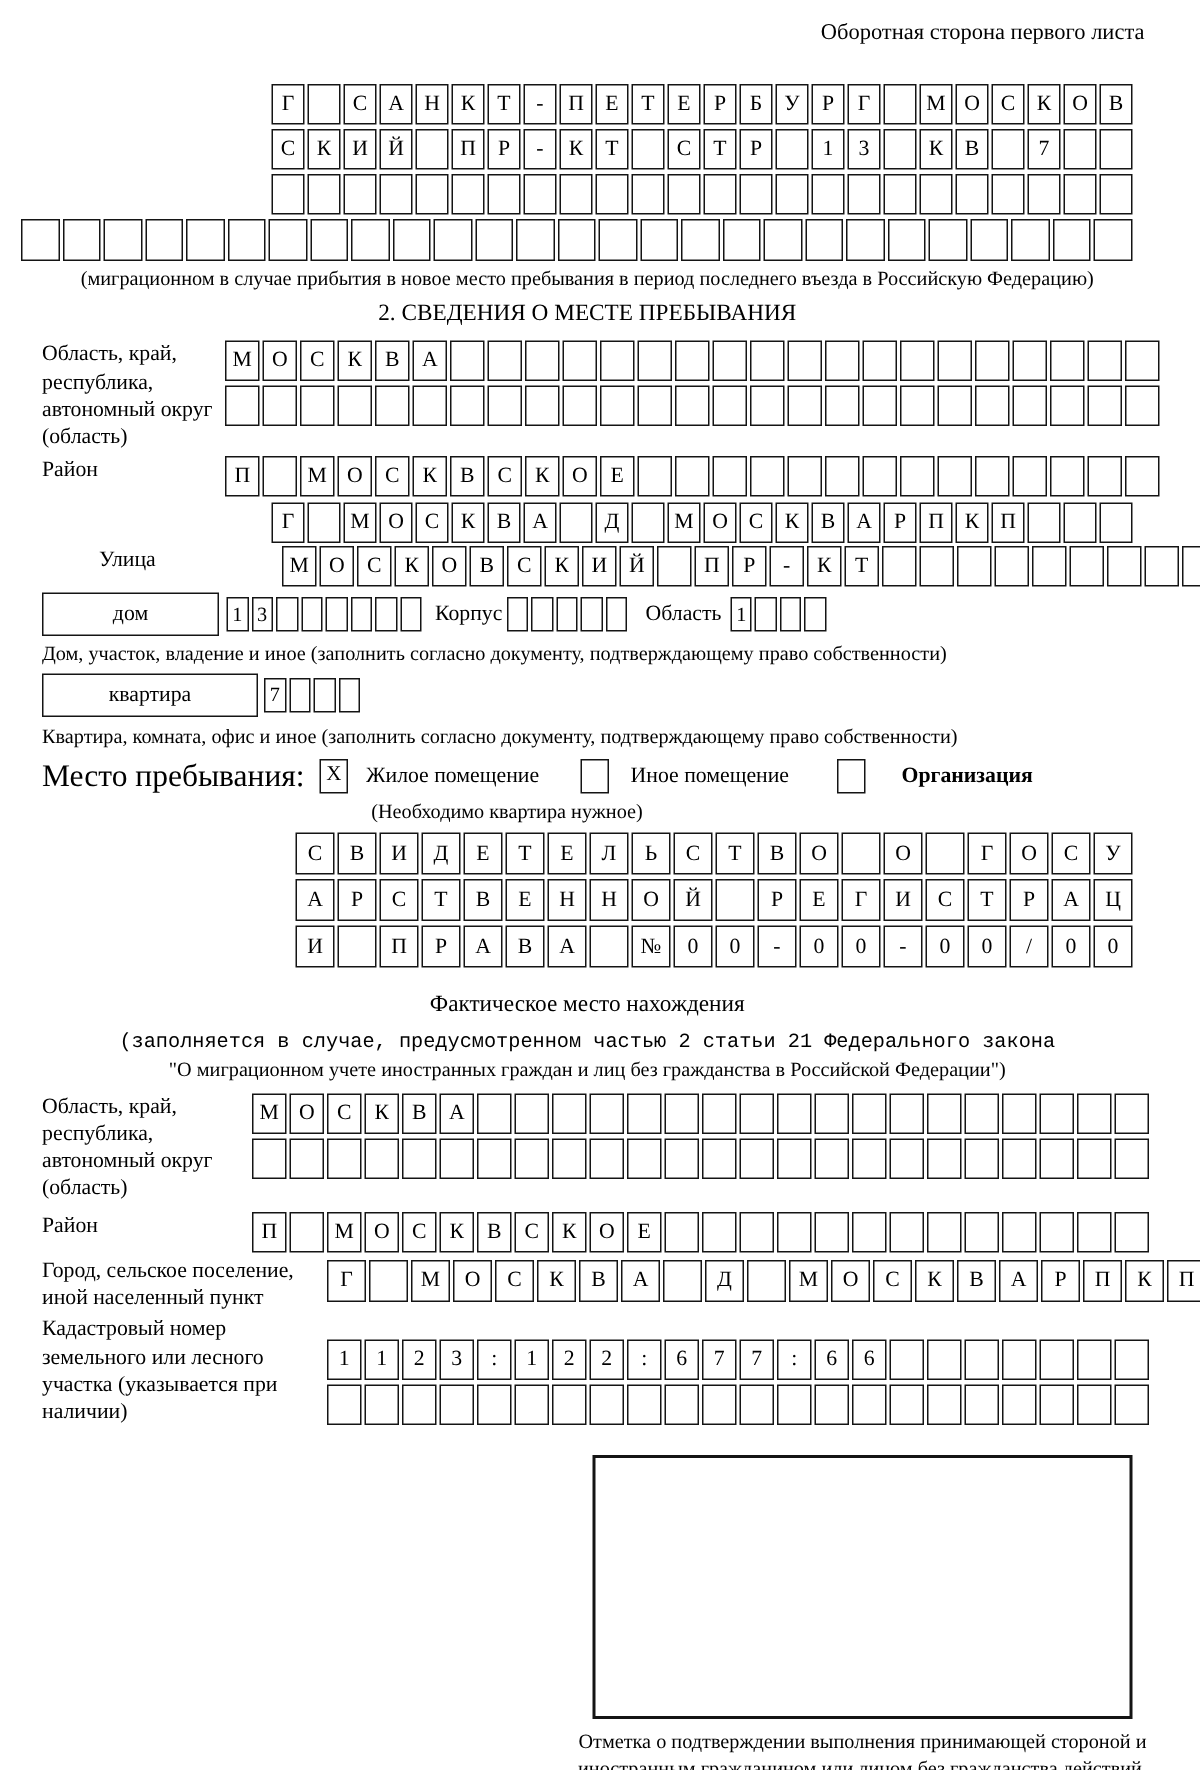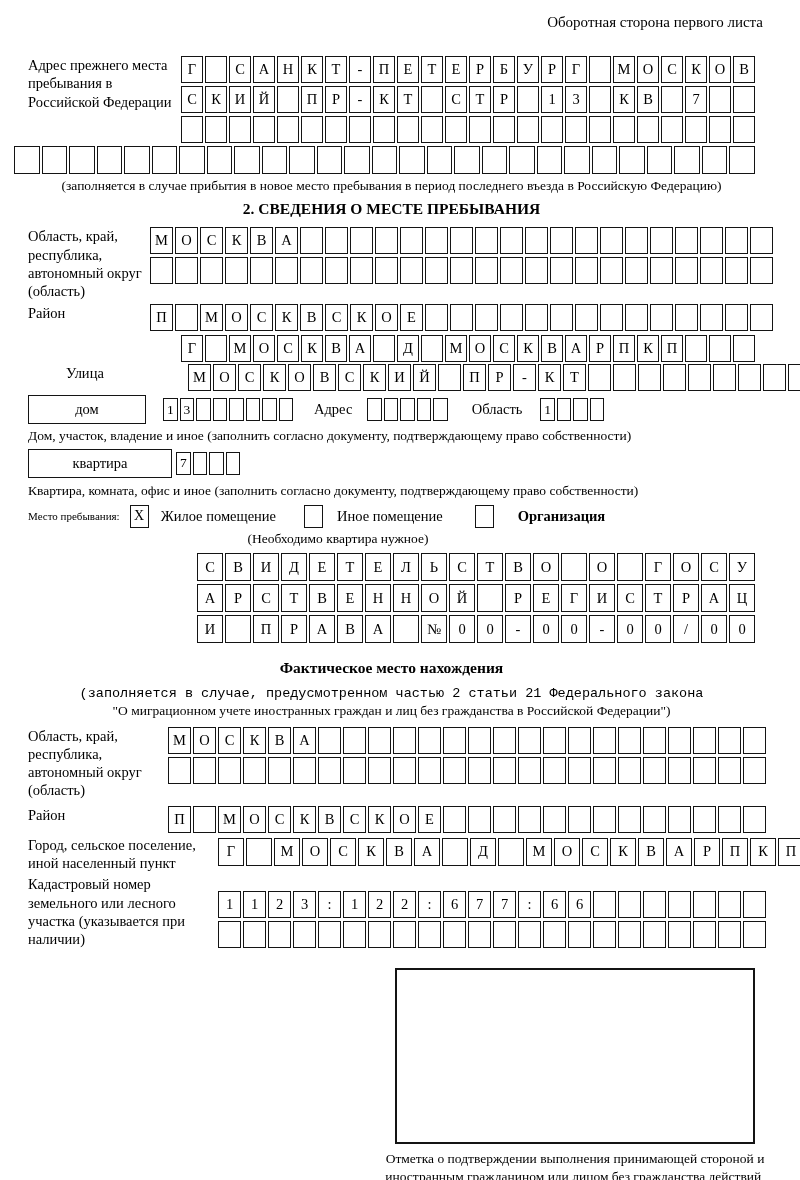--- a/index.html
+++ b/index.html
@@ -23,21 +23,21 @@
     display:flex;align-items:center;justify-content:center;
     font-size:14.5px;background:#fff;
   }
   .cellrow.med  .cell{width:23px;}
   .cellrow.wide .cell{width:26px;height:28px;}
   .cellrow.big  .cell{width:25.5px;height:28px;}
   .cellrow.small .cell{width:14.5px;height:23px;border-width:1.4px;font-size:13.5px;}
 
   .caption{font-size:13.5px;line-height:1.28;}
   .caption.center{text-align:center;}
-  .section-title{font-weight:bold;font-size:15.5px;text-align:center;}
+  .section-title{font-weight:normal;font-size:15.5px;text-align:center;}
 
   .widebox{
     box-sizing:border-box;border:1.8px solid #141414;height:29px;
     display:flex;align-items:center;justify-content:center;font-size:14.5px;
   }
   .inline-row{display:flex;align-items:center;}
   .inline-label{font-size:14.5px;}
   .checkbox{
     box-sizing:border-box;width:19px;height:23px;border:1.6px solid #141414;
     display:flex;align-items:center;justify-content:center;font-size:14px;flex-shrink:0;
@@ -50,21 +50,20 @@
     width:386px;margin-left:354px;text-align:center;
     font-size:13.5px;line-height:1.3;margin-top:6px;
   }
 </style>
 </head>
 <body>
 
 <div class="header-note">Оборотная сторона первого листа</div>
 
 <div class="form-row" style="margin-top:25px;">
-  <div class="label" style="width:150px;">Адрес прежнего места пребывания в Российской Федерации</div>
   <div class="rows">
     <div class="cellrow">
         <div class="cell">Г</div>
         <div class="cell"></div>
         <div class="cell">С</div>
         <div class="cell">А</div>
         <div class="cell">Н</div>
         <div class="cell">К</div>
         <div class="cell">Т</div>
         <div class="cell">-</div>
@@ -163,21 +162,21 @@
       <div class="cell"></div>
       <div class="cell"></div>
       <div class="cell"></div>
       <div class="cell"></div>
       <div class="cell"></div>
       <div class="cell"></div>
       <div class="cell"></div>
       <div class="cell"></div>
     </div>
 </div>
-<div class="caption center" style="margin-top:3px;">(заполняется в случае прибытия в новое место пребывания в период последнего въезда в Российскую Федерацию)</div>
+<div class="caption center" style="margin-top:3px;">(миграционном в случае прибытия в новое место пребывания в период последнего въезда в Российскую Федерацию)</div>
 
 <div class="section-title" style="margin-top:6px;">2. СВЕДЕНИЯ О МЕСТЕ ПРЕБЫВАНИЯ</div>
 
 <div class="form-row" style="margin-top:9px;">
   <div class="label" style="width:122px;">Область, край, республика, автономный округ (область)</div>
   <div class="rows">
     <div class="cellrow med">
         <div class="cell">М</div>
         <div class="cell">О</div>
         <div class="cell">С</div>
@@ -318,35 +317,35 @@
       <div class="cell"></div>
       <div class="cell"></div>
       <div class="cell"></div>
       <div class="cell"></div>
       <div class="cell"></div>
       <div class="cell"></div>
       <div class="cell"></div>
     </div>
 </div>
 
-<div class="inline-row" style="margin-top:4px;gap:12px;">
+<div class="inline-row" style="margin-top:4px;">
   <div class="widebox" style="width:118px;">
     <span>дом</span>
   </div>
   <div class="cellrow small" style="margin-left:5px;">
       <div class="cell">1</div>
       <div class="cell">3</div>
       <div class="cell"></div>
       <div class="cell"></div>
       <div class="cell"></div>
       <div class="cell"></div>
       <div class="cell"></div>
       <div class="cell"></div>
     </div>
-  <div class="inline-label" style="margin-left:9px;">Адрес</div>
+  <div class="inline-label" style="margin-left:9px;">Корпус</div>
   <div class="cellrow small" style="margin-left:3px;">
       <div class="cell"></div>
       <div class="cell"></div>
       <div class="cell"></div>
       <div class="cell"></div>
       <div class="cell"></div>
     </div>
   <div class="inline-label" style="margin-left:12px;">Область</div>
   <div class="cellrow small" style="margin-left:6px;">
       <div class="cell">1</div>
@@ -364,21 +363,21 @@
   <div class="cellrow small" style="margin-left:4px;">
       <div class="cell">7</div>
       <div class="cell"></div>
       <div class="cell"></div>
       <div class="cell"></div>
     </div>
 </div>
 <div class="caption" style="margin-top:4px;">Квартира, комната, офис и иное (заполнить согласно документу, подтверждающему право собственности)</div>
 
 <div class="inline-row" style="margin-top:6px;">
-  <div class="inline-label" style="font-size:11px;">Место пребывания:</div>
+  <div class="inline-label" style="font-size:21px;">Место пребывания:</div>
   <div class="checkbox" style="margin-left:10px;">X</div>
   <div class="inline-label" style="margin-left:12px;">Жилое помещение</div>
   <div class="checkbox" style="margin-left:28px;"></div>
   <div class="inline-label" style="margin-left:14px;">Иное помещение</div>
   <div class="checkbox" style="margin-left:32px;"></div>
   <div class="inline-label" style="margin-left:24px;font-weight:bold;">Организация</div>
 </div>
 <div class="caption" style="width:620px;text-align:center;margin-top:2px;">(Необходимо квартира нужное)</div>
 
 <div class="form-row" style="margin-top:6px;">

